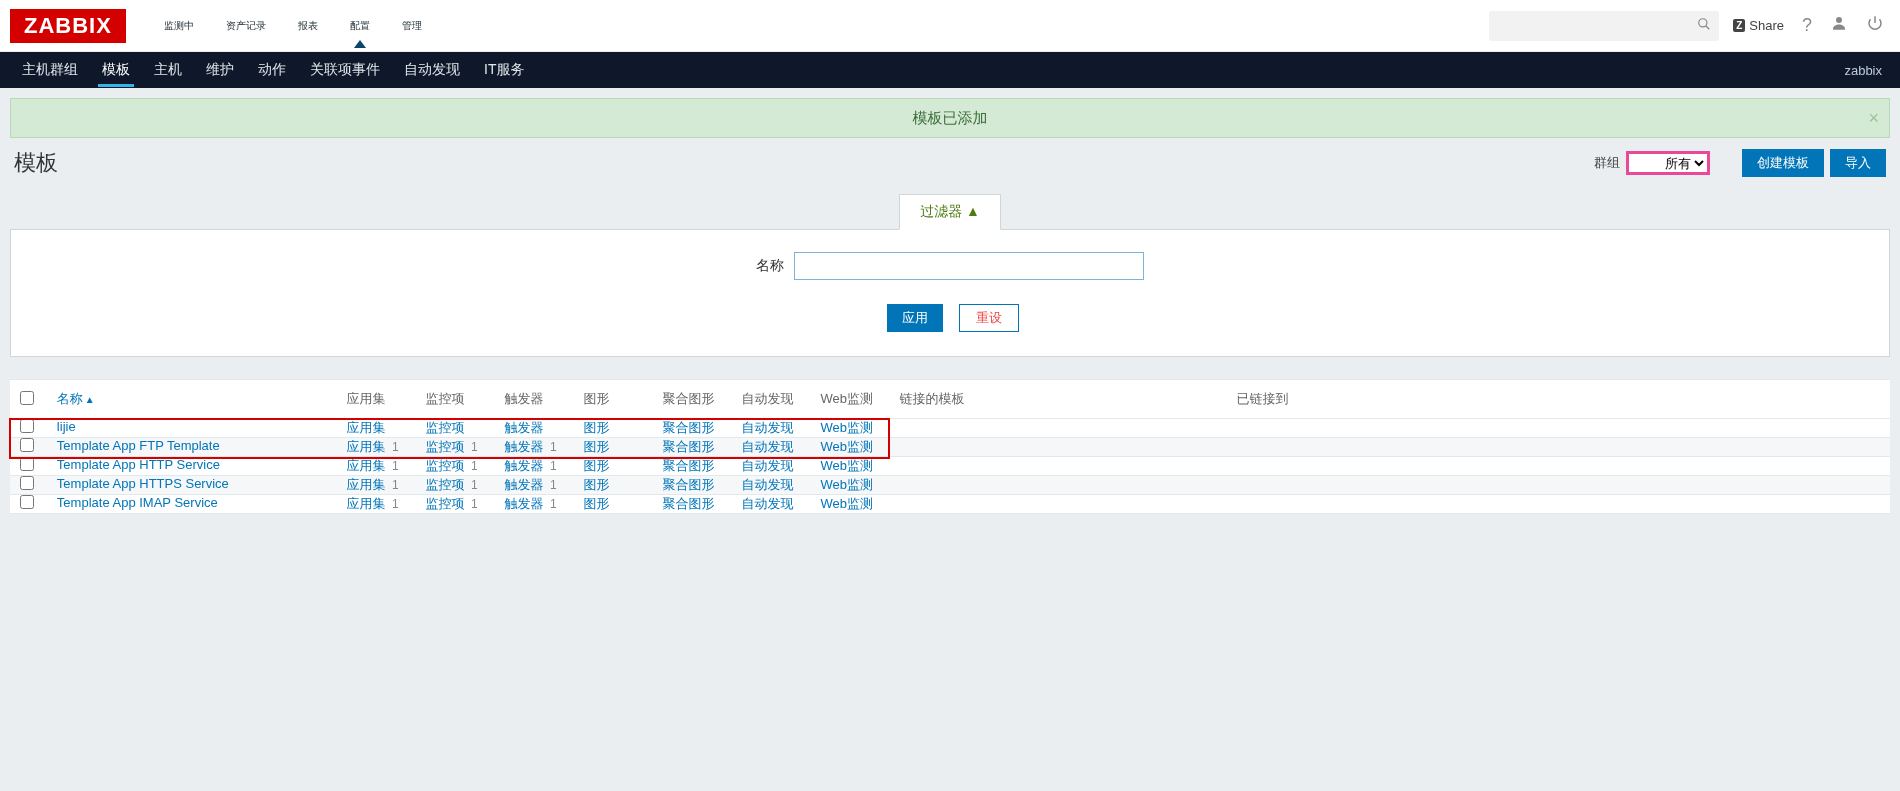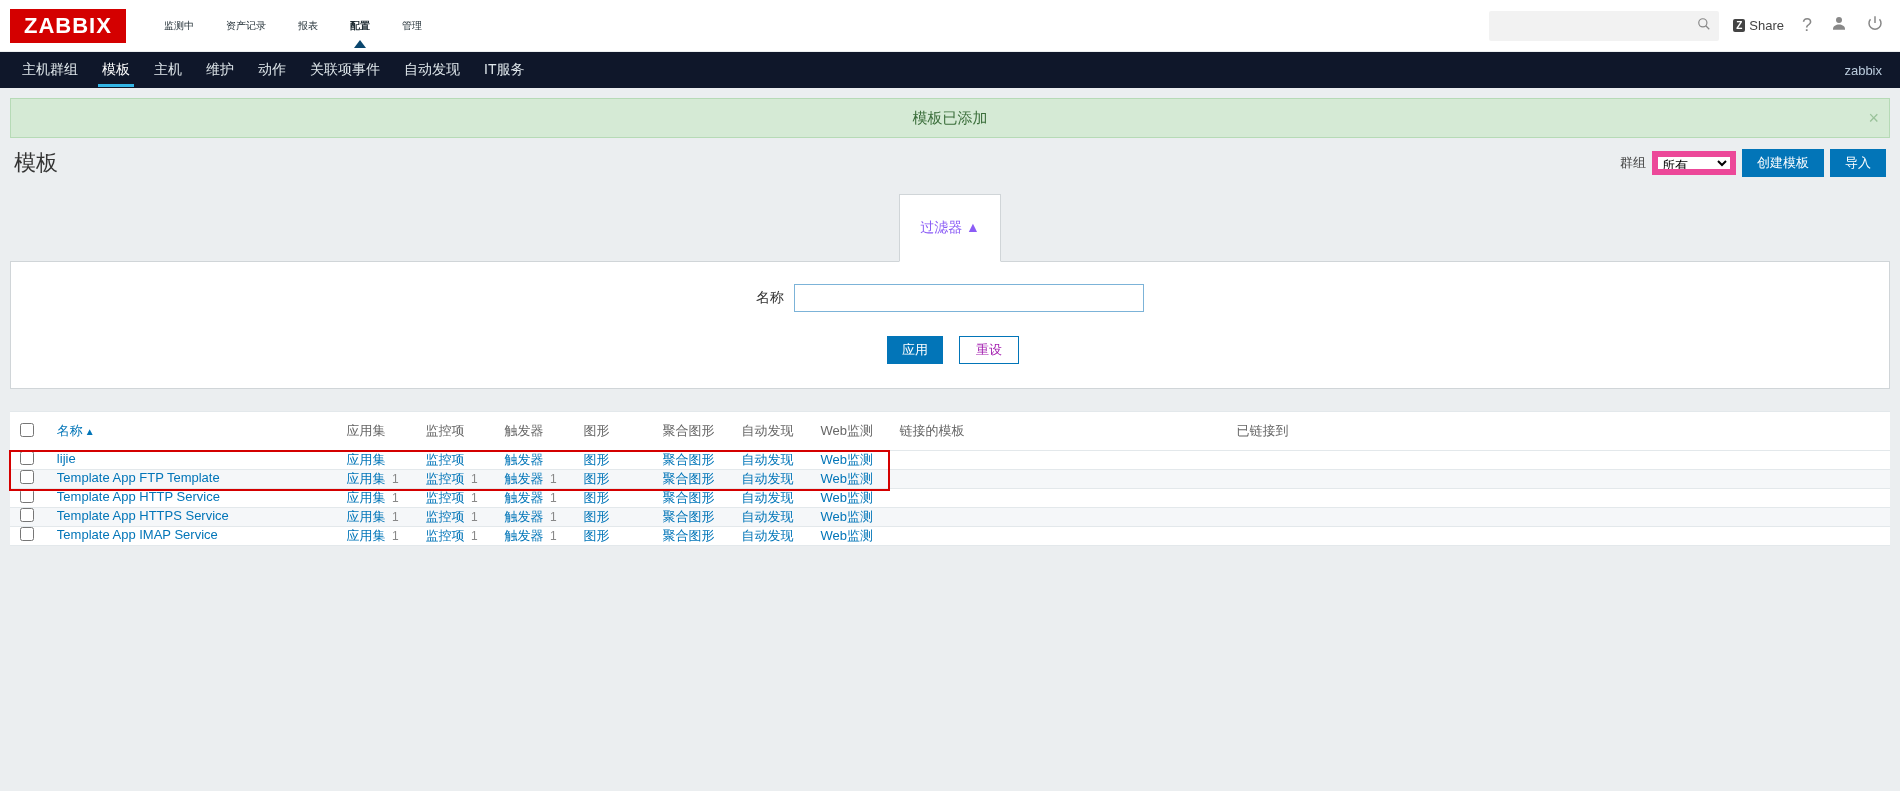--- a/index.html
+++ b/index.html
@@ -4,21 +4,21 @@
 <style>
   * { box-sizing: border-box; margin: 0; padding: 0; }
   body { font-family: Arial, "Microsoft YaHei", sans-serif; font-size: 13px; color: #333; background: #ebeef0; }
   a { text-decoration: none; color: #0275b8; cursor: pointer; }
 
   
   .topbar { background: #fff; display: flex; align-items: center; height: 52px; padding: 0 10px; border-bottom: 1px solid #ebeef0; }
   .logo { background: #d40000; color: #fff; font-weight: bold; font-size: 22px; letter-spacing: 1px; padding: 4px 14px; cursor: pointer; font-family: Arial, sans-serif; }
   .main-nav { display: flex; margin-left: 22px; flex: 1; }
   .main-nav-item { font-size: 10px; color: #1f2c33; padding: 14px 16px; cursor: pointer; position: relative; }
-  .main-nav-item.active { font-weight: 700; }
+  .main-nav-item.active { font-weight: 400; }
   .main-nav-item.active::after { content: ""; position: absolute; bottom: -1px; left: 50%; transform: translateX(-50%); width: 0; height: 0; border-left: 6px solid transparent; border-right: 6px solid transparent; border-bottom: 8px solid #0a466e; z-index: 2; }
   .search-box { display: flex; align-items: center; background: #f2f2f2; width: 230px; height: 30px; border-radius: 2px; padding: 0 8px; }
   .search-box input { flex:1; background: transparent; border: none; outline: none; font-size:13px; }
   .search-icon { color:#888; font-size:14px; }
   .topbar-right { display: flex; align-items: center; gap: 18px; margin-left: 14px; padding-right: 6px; }
   .share { color:#444; font-size:13px; display:flex; align-items:center; gap:4px; cursor:pointer; }
   .share-badge { background:#444; color:#fff; font-size:10px; font-weight:bold; padding:1px 3px; border-radius:2px; }
   .icon-btn { color:#888; font-size:18px; cursor:pointer; }
 
   
@@ -31,33 +31,33 @@
 
   
   .banner-wrap { padding: 10px 10px 0 10px; }
   .banner { background:#d5ead5; border:1px solid #b6dab6; color:#3b6e3b; height:40px; display:flex; align-items:center; justify-content:center; font-size:15px; position:relative;text-align:center; }
   .banner-close { position:absolute; right:10px; color:#9ac29a; font-size:18px; cursor:pointer; }
 
   
   .title-row { display:flex; align-items:center; padding:10px 14px 2px 14px; }
   .page-title { font-size:22px; color:#333; flex:1; }
   .group-label { font-size:13px; color:#444; margin-right:6px; }
-  select.group-select { height:24px; border:6px solid #ec4899; font-size:13px; min-width:84px; background:#fff; margin-right:0; }
+  select.group-select { height:24px; border:3px solid #ec4899; font-size:13px; min-width:84px; background:#fff; margin-right:26px;text-align:right; }
   .btn { display:inline-block; height:28px; padding:0 14px; font-size:13px; border:1px solid #0275b8; background:#0275b8; color:#fff; cursor:pointer; margin-left:6px; }
 
   
   .content-wrap { padding:0 10px; position:relative; }
   .filter-tab-row { display:flex; justify-content:center; margin-top:14px; margin-bottom:-1px; position:relative; z-index:1; }
-  .filter-tab { background:#fff; border:1px solid #d0d5d8; border-bottom:1px solid #fff; padding:24px 20px; font-size:14px; cursor:pointer; color:#8b5cf6; }
+  .filter-tab { background:#fff; border:1px solid #d0d5d8; border-bottom:1px solid #fff; padding:8px 20px; font-size:14px; cursor:pointer; color:#4d7c0f; }
   .filter-panel { background:#fff; border:1px solid #d0d5d8; padding:22px 0 24px 0; }
   .filter-line1 { display:flex; justify-content:center; align-items:center; gap:10px; margin-bottom:24px; }
   .filter-line1 label { font-size:14px; color:#333; }
   .filter-line1 input { width:350px; height:28px; border:1px solid #7cb3d8; padding:0 6px; font-size:13px; }
   .filter-line2 { display:flex; justify-content:center; gap:16px; }
-  .btn-outline { height:28px; padding:0 16px; font-size:13px; border:1px solid #0275b8; background:#fff; color:#a21caf; cursor:pointer; }
+  .btn-outline { height:28px; padding:0 16px; font-size:13px; border:1px solid #0275b8; background:#fff; color:#ef4444; cursor:pointer; }
 
   
   .table-wrap { margin-top:22px; background:#fff; }
   table { width:100%; border-collapse:collapse; table-layout:fixed; }
   th { text-align:left; font-size:13px; font-weight:normal; color:#666; padding:10px 10px; border-top:1px solid #e3e8eb; border-bottom:1px solid #e3e8eb; white-space:nowrap; }
   th.sort a { color:#0275b8; }
   th .sort-arrow { color:#0275b8; font-size:10px; margin-left:2px; }
   td { padding:0 10px; font-size:13px; vertical-align:top; color:#333; }
   tr.data-row { border-bottom:1px solid #e3e8eb; }
   tr.data-row:nth-child(odd) td { background:#fff; }

